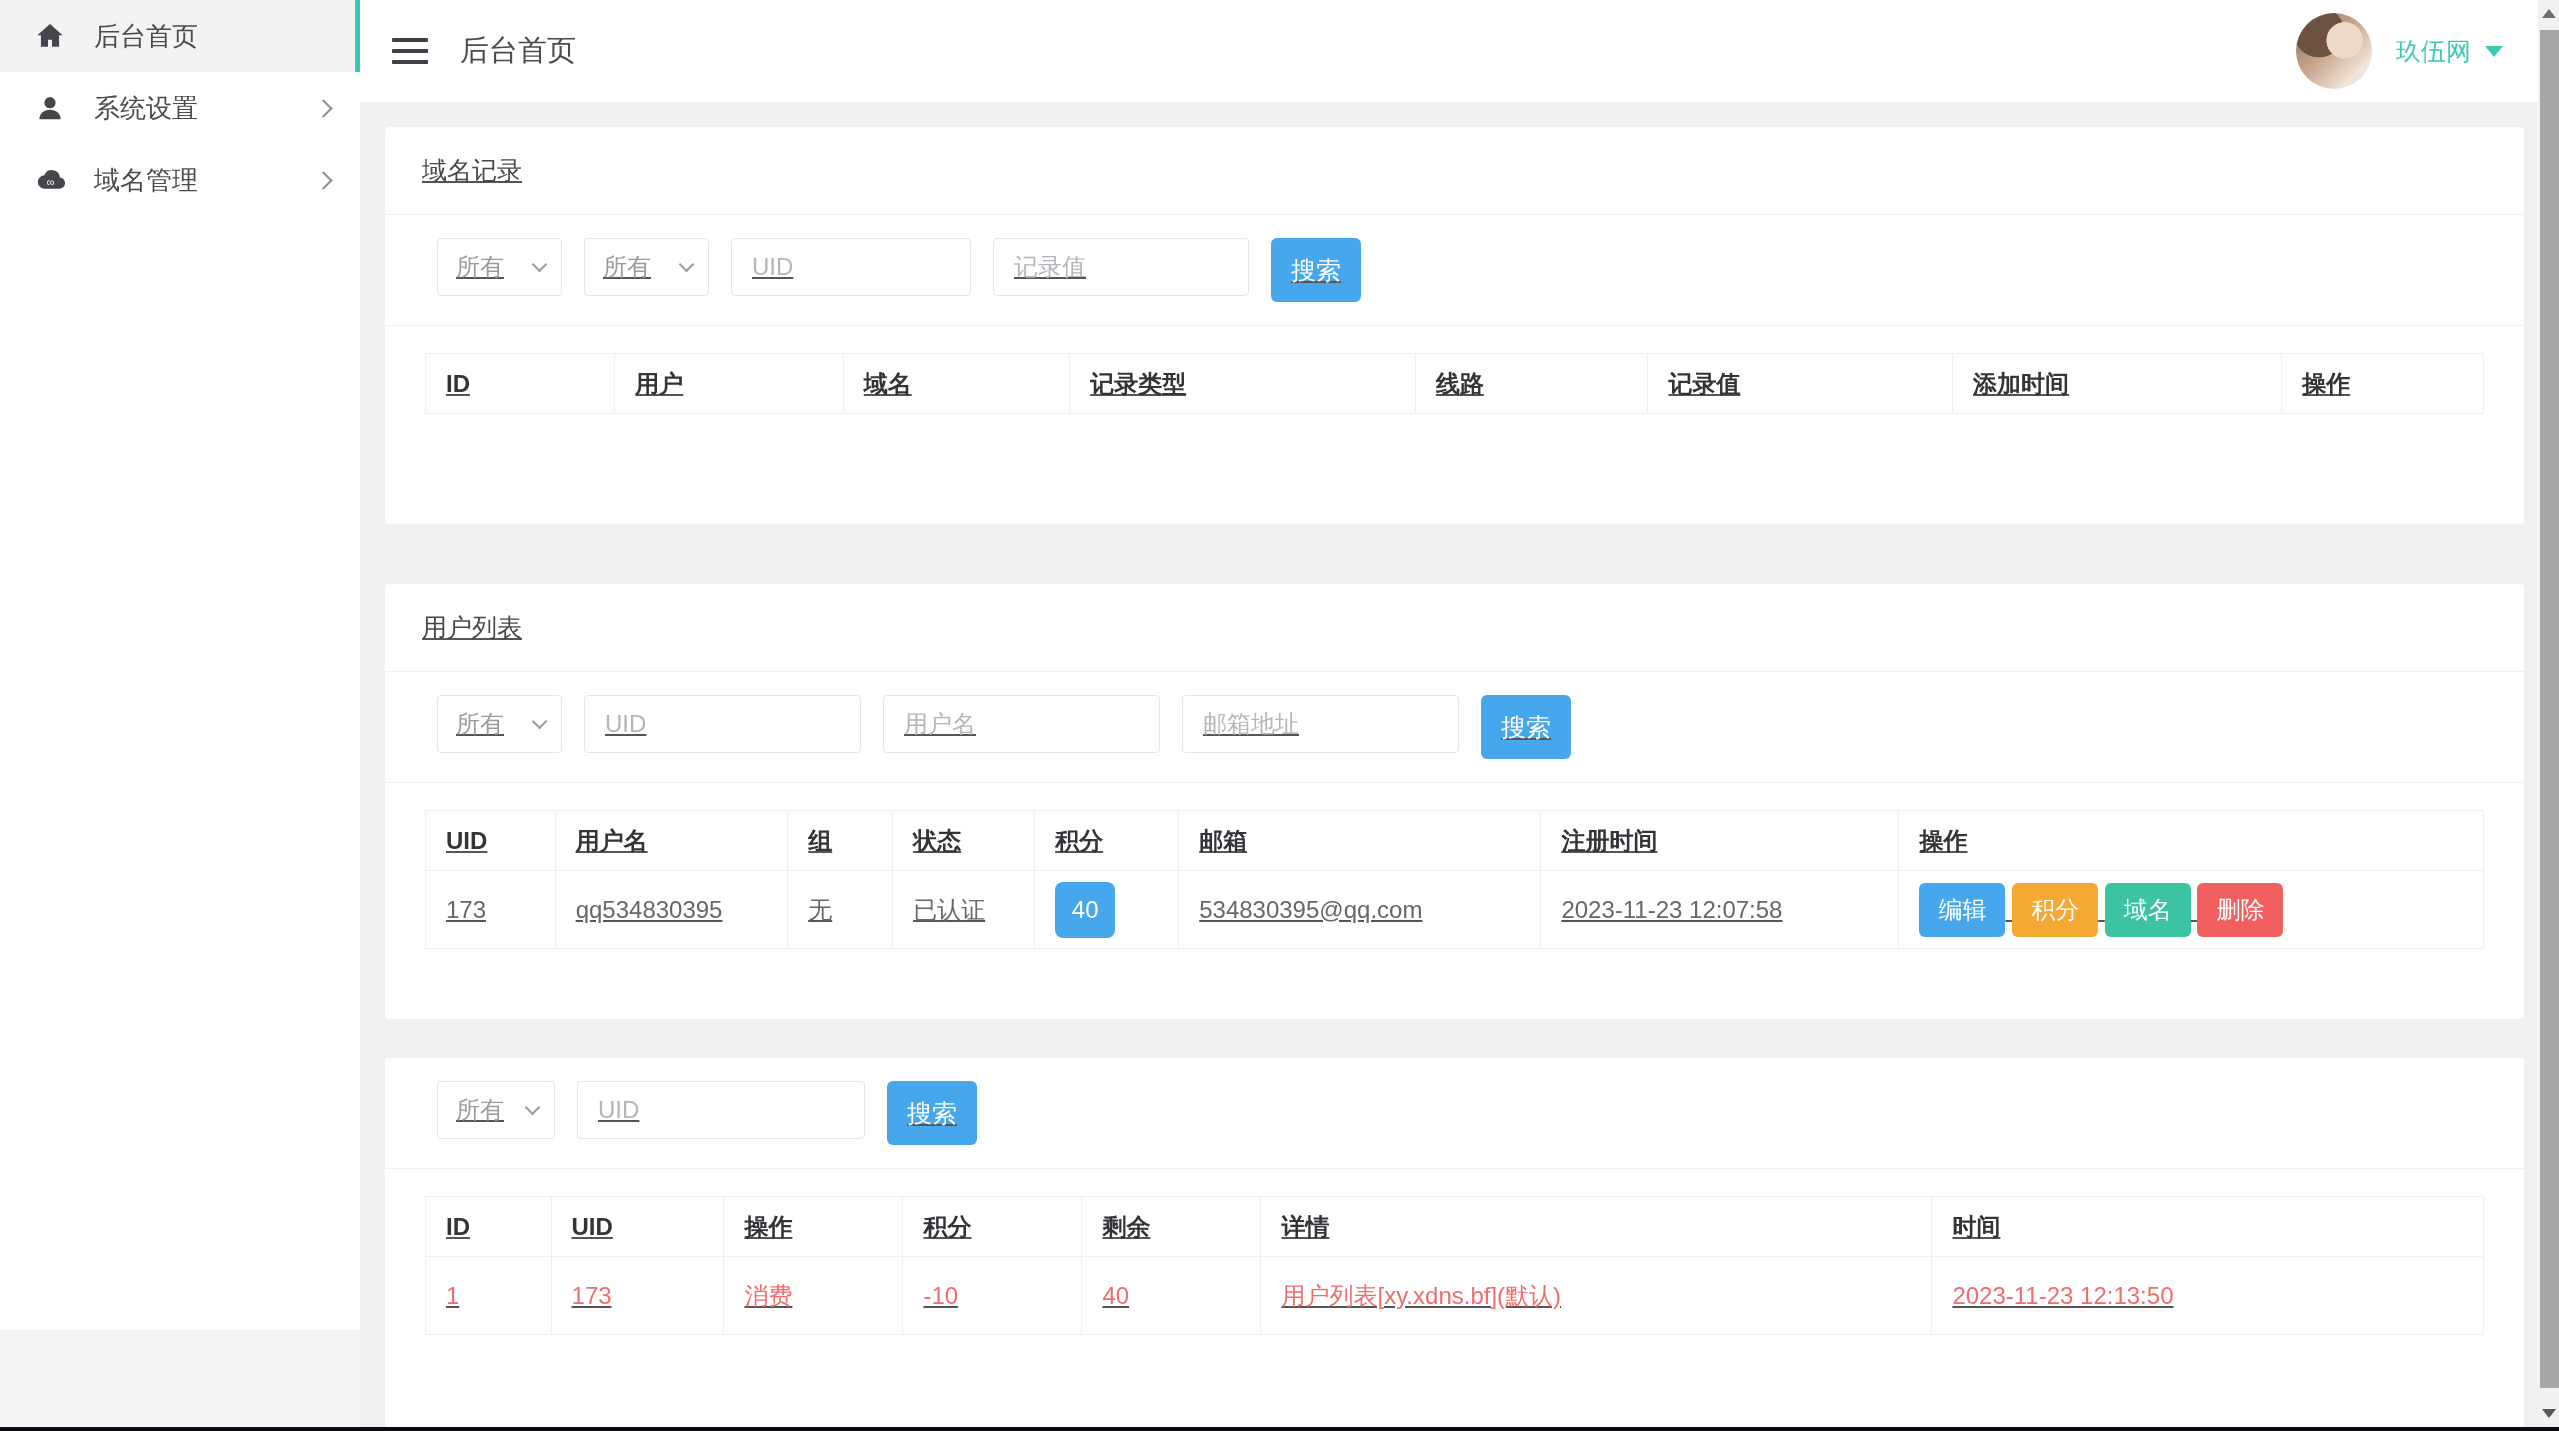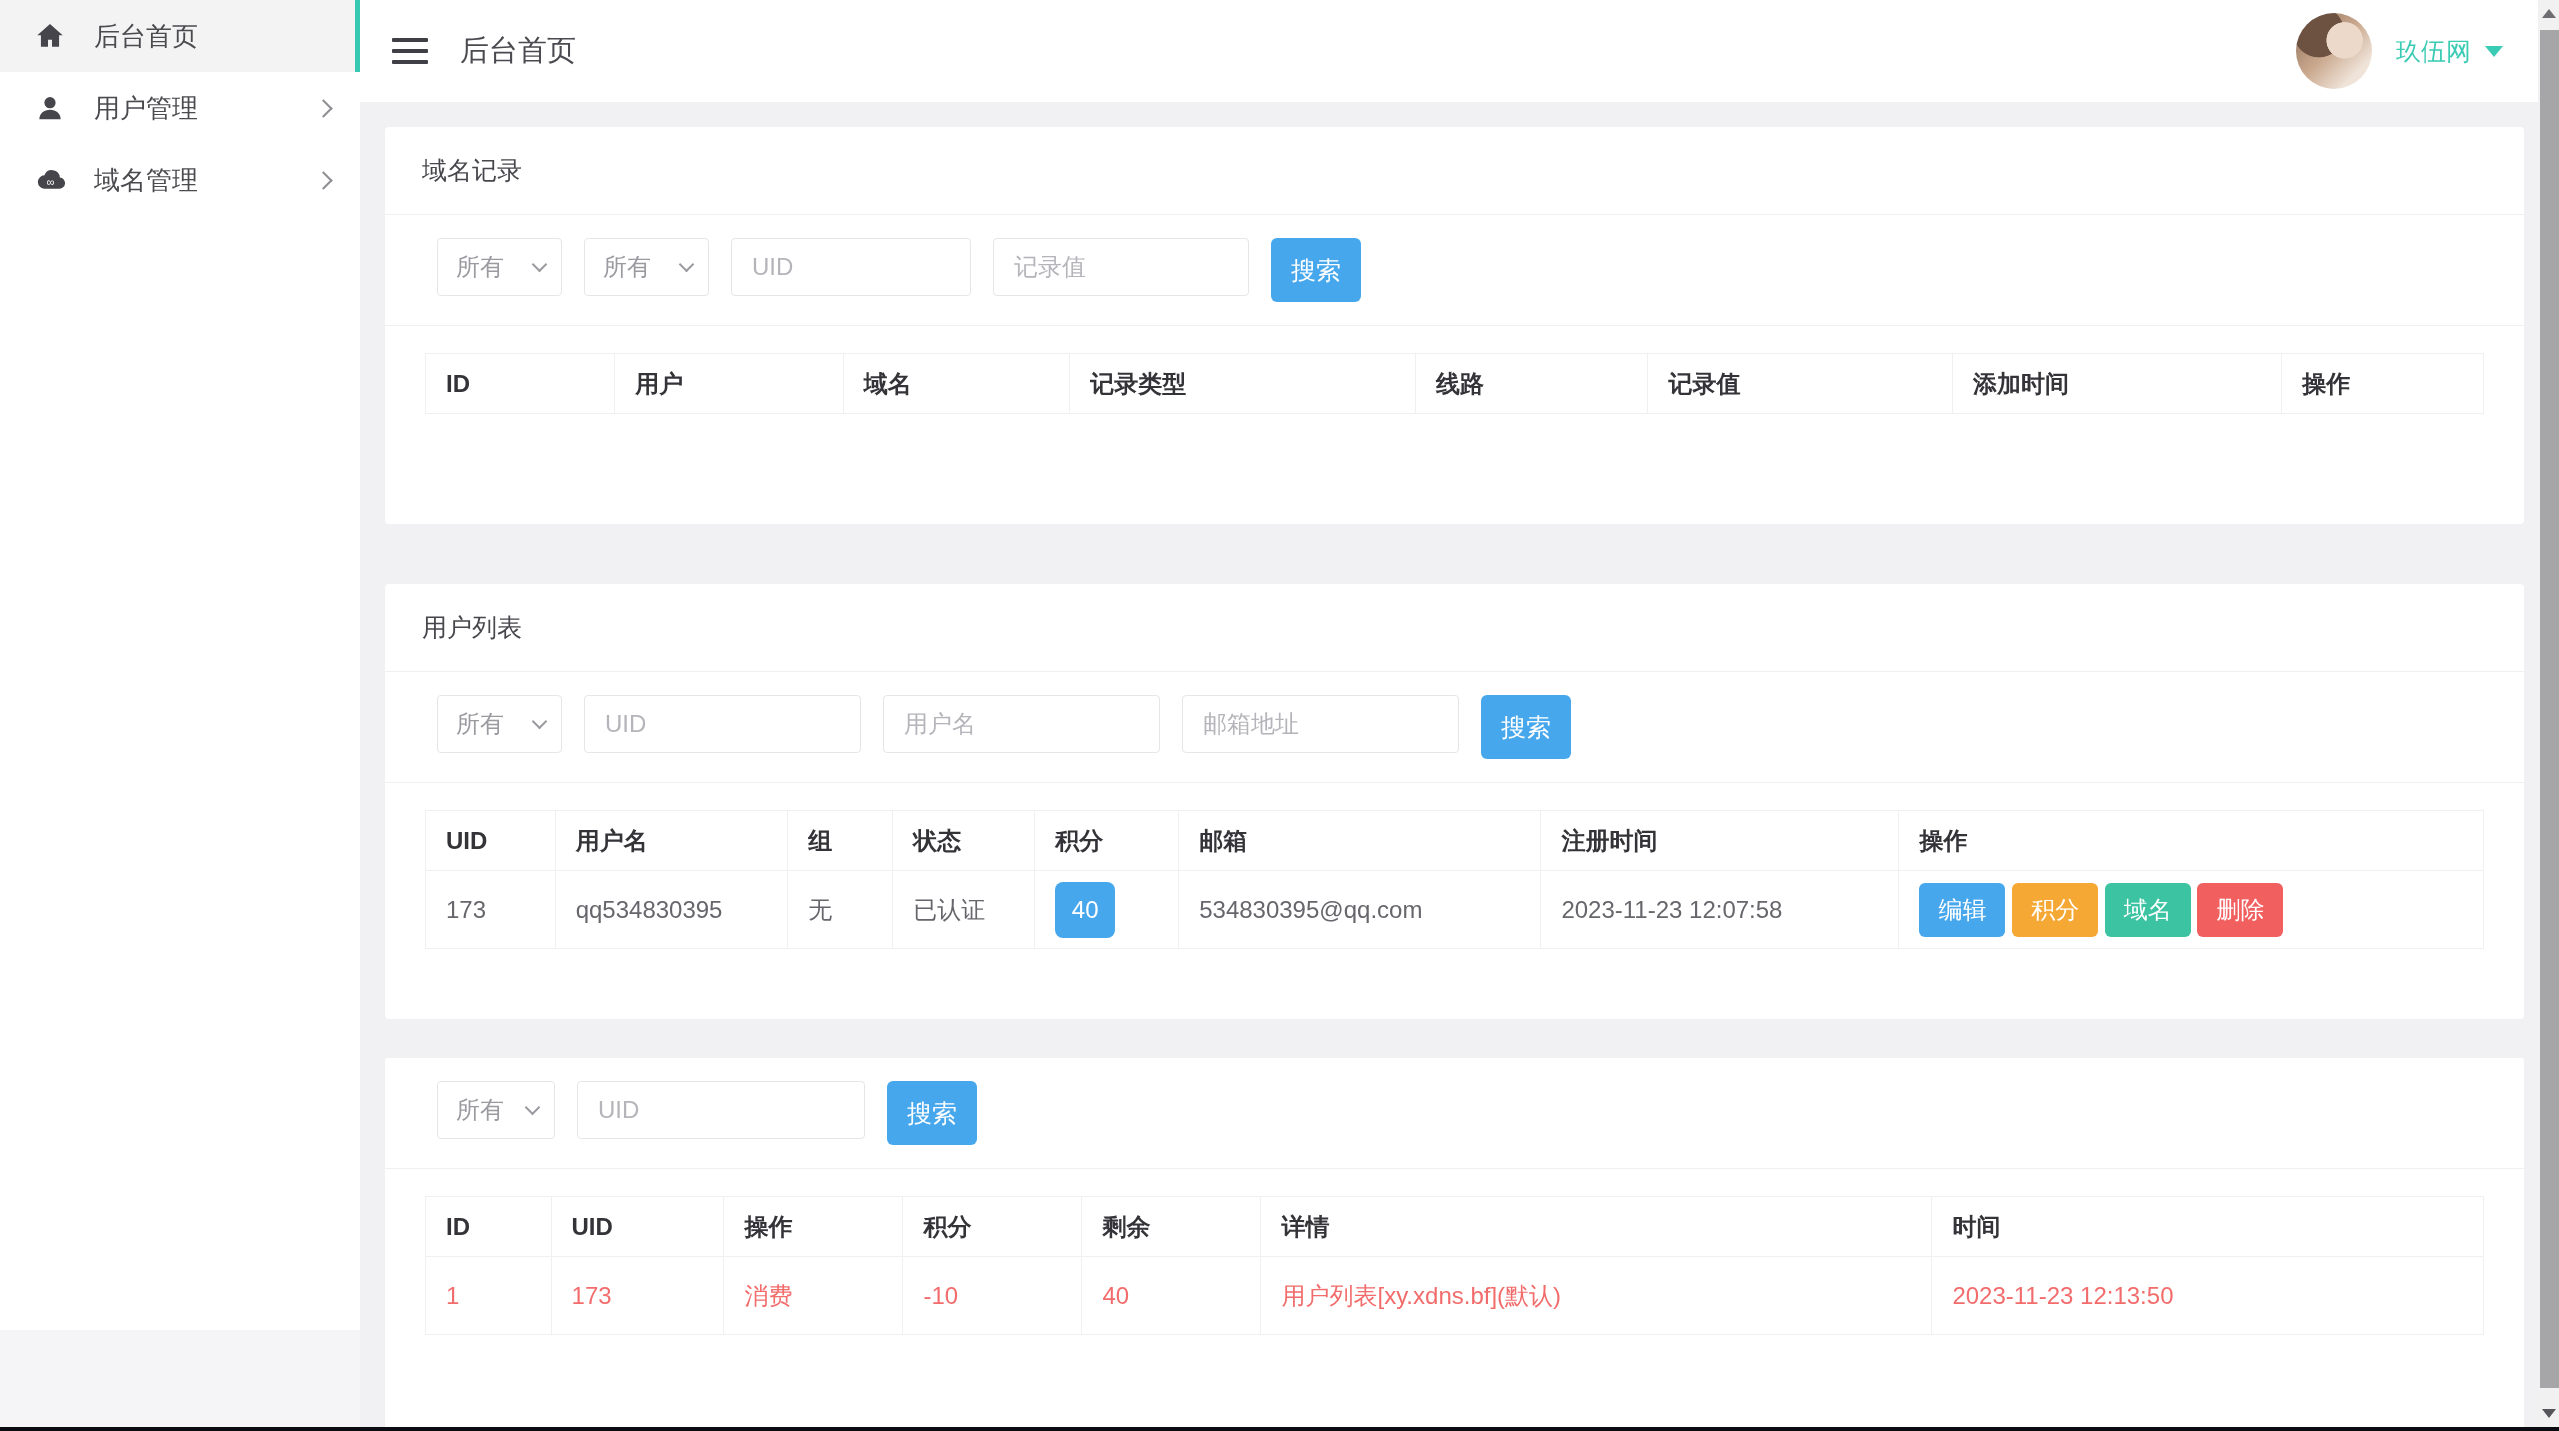--- a/index.html
+++ b/index.html
@@ -50,21 +50,21 @@
   .tb-name { margin-left:24px; color:#3acbb4; font-size:25px; }
   .caret-down {
     margin-left:14px; width:0; height:0;
     border-left:9px solid transparent; border-right:9px solid transparent;
     border-top:11px solid #3acbb4;
   }
 
   
   .content {
     position:absolute; left:360px; top:102px; right:0; bottom:0;
-    background:#f1f1f4; padding:25px 35px 0 25px; overflow:hidden;
+    background:#f1f1f4; padding:25px 35px 0 25px; overflow:hidden;text-decoration:underline;
   }
   .card { background:#ffffff; border-radius:4px; }
   .card-title { padding:27px 37px; font-size:25px; color:#46464c; }
   .hr { height:1px; background:#f0f0f1; }
   .filter-row { padding:23px 52px; display:flex; align-items:flex-start; gap:22px; }
   .sel {
     width:125px; height:58px; border:1px solid #e6e6e8; border-radius:4px;
     display:flex; align-items:center; justify-content:space-between;
     padding:0 16px 0 18px; color:#9a9aa0; font-size:24px; background:#fff; cursor:pointer;
   }
@@ -144,21 +144,21 @@
     </span>
     <span>后台首页</span>
   </div>
   <div class="menu-item">
     <span class="mi-icon">
       <svg viewBox="0 0 24 24">
           <circle cx="12" cy="8" r="4.2"></circle>
           <path d="M4 20.5c0-4.5 3.6-7.2 8-7.2s8 2.7 8 7.2z"></path>
         </svg>
     </span>
-    <span>用户管理</span>
+    <span>系统设置</span>
     <span class="chev"></span>
   </div>
   <div class="menu-item">
     <span class="mi-icon">
       <svg viewBox="0 0 24 24">
           <path d="M19.4 10.1a6 6 0 0 0-11.6-1.6A5 5 0 0 0 8 18.5h10.8a4.2 4.2 0 0 0 .6-8.4z"></path>
           <text x="12.6" y="16.3" font-size="8.5" fill="#fff" text-anchor="middle">∞</text>
         </svg>
     </span>
     <span>域名管理</span>

